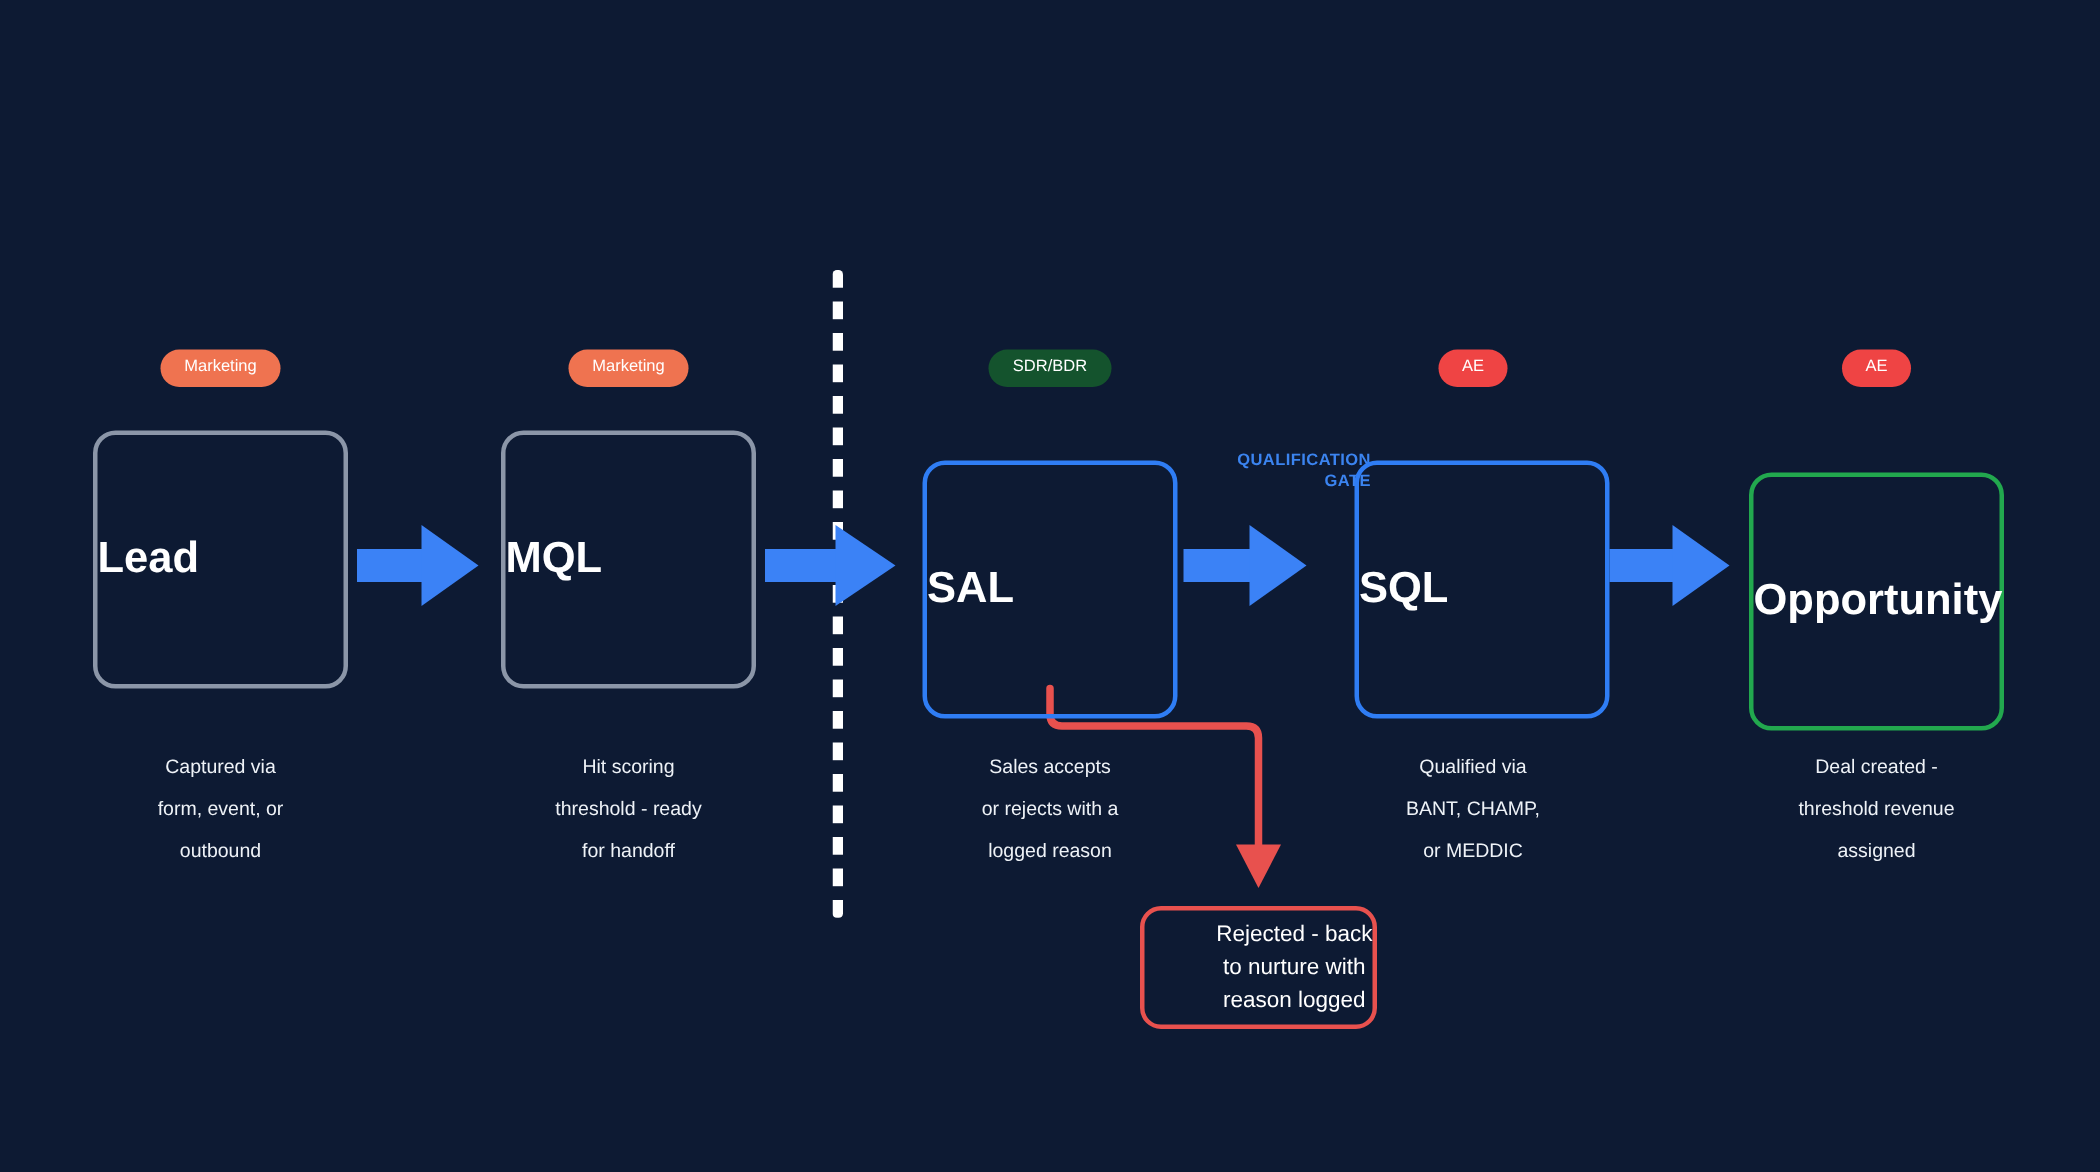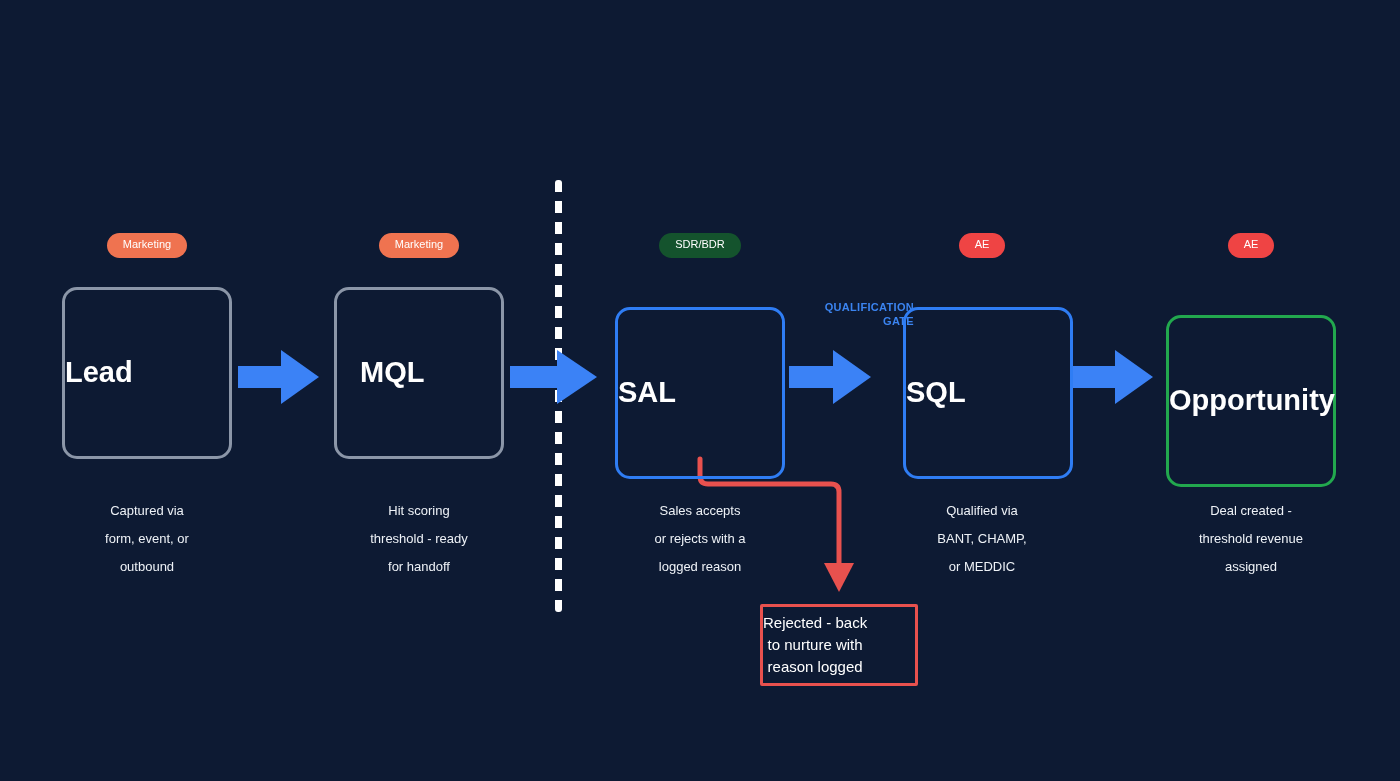--- a/index.html
+++ b/index.html
@@ -64,22 +64,22 @@
   
   .gate {
     position:absolute; left:822px; top:300px; width:92px;
     text-align:right; font-size:11px; font-weight:bold;
     letter-spacing:0.3px; color:#3b84f0; line-height:14px;
   }
 
   
   .reject-box {
     position:absolute; left:760px; top:604px; width:158px; height:82px;
-    border:3px solid #e8514e; border-radius:2px;
-    display:flex; align-items:center; justify-content:flex-start;
+    border:3px solid #e8514e; border-radius:14px;
+    display:flex; align-items:center; justify-content:flex-end;
   }
   .reject-text {
     font-size:15px; line-height:22px; color:#ffffff;
     text-align:center; white-space:pre-line;
   }
 </style>
 </head>
 <body>
 
 <div id="canvas">
@@ -127,21 +127,21 @@
     </div>
     <div class="caption">Captured via
 form, event, or
 outbound</div>
   </div>
 
   <div class="stage" style="left:304px;">
     <div class="badge-row">
       <span class="badge marketing">Marketing</span>
     </div>
-    <div class="box" style="left:30px;padding-left:23px;">
+    <div class="box" style="left:30px;">
       <span class="box-label">MQL</span>
     </div>
     <div class="caption">Hit scoring
 threshold - ready
 for handoff</div>
   </div>
 
   <div class="stage" style="left:585px;">
     <div class="badge-row">
       <span class="badge sdr">SDR/BDR</span>

